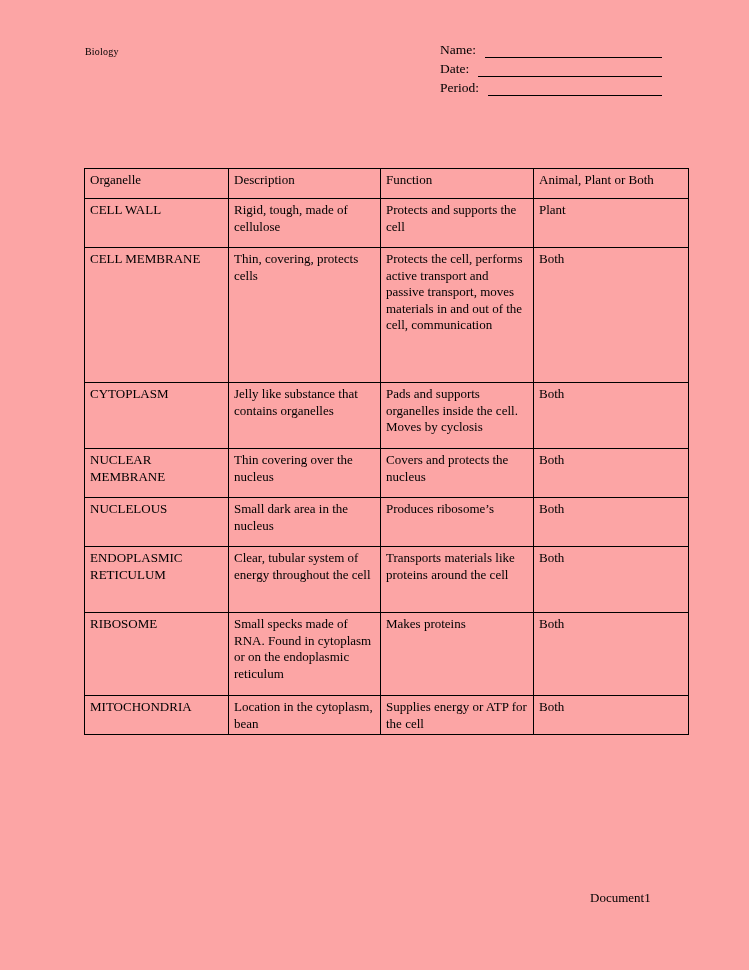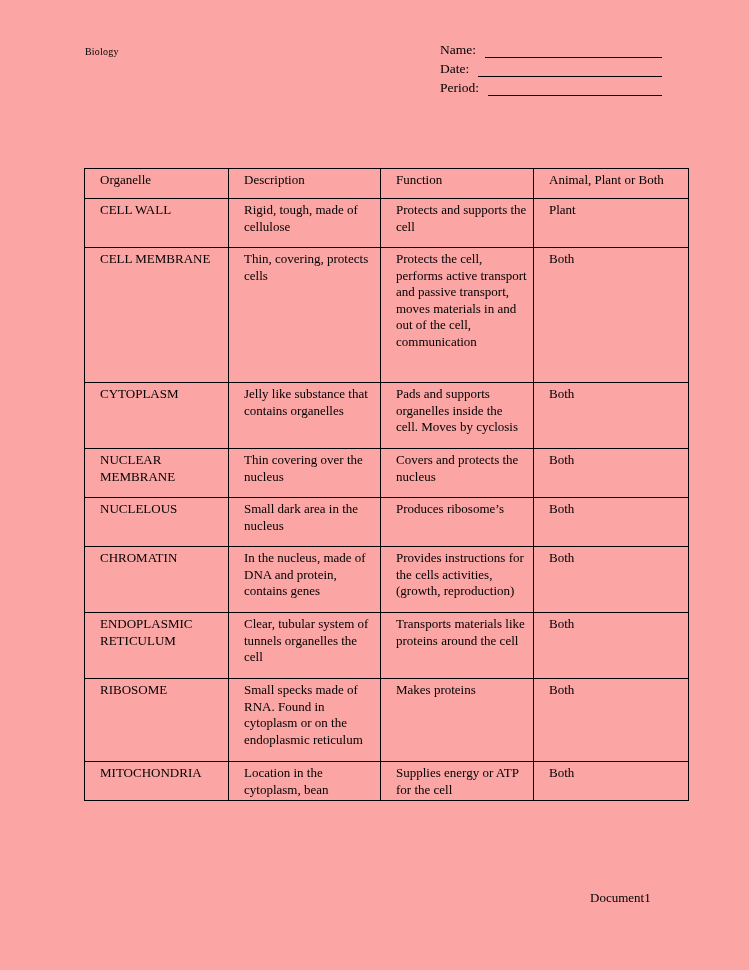--- a/index.html
+++ b/index.html
@@ -33,21 +33,21 @@
   table.organelle-table {
     position:absolute; left:84px; top:168px;
     width:604px;
     border-collapse:collapse; table-layout:fixed;
     font-size:13px; line-height:16.5px;
   }
   .organelle-table th, .organelle-table td {
     border:1px solid #000;
     vertical-align:top; text-align:left;
     font-weight:normal;
-    padding:3px 6px 2px 15px;
+    padding:3px 6px 2px 5px;
     overflow:hidden;
   }
   .organelle-table thead tr { height:30px; }
   .footer-label {
     position:absolute; left:590px; top:890px;
     font-size:13px;
   }
 </style>
 </head>
 <body>
@@ -111,28 +111,22 @@
           <td>Covers and protects the nucleus</td>
           <td>Both</td>
         </tr>
         <tr style="height: 49px; margin-left: 47px;">
           <td>NUCLELOUS</td>
           <td>Small dark area in the nucleus</td>
           <td>Produces ribosome’s</td>
           <td>Both</td>
         </tr>
         <tr style="height: 66px;">
-          <td>CHROMATIN</td>
-          <td>In the nucleus, made of DNA and protein, contains genes</td>
-          <td>Provides instructions for the cells activities, (growth, reproduction)</td>
-          <td>Both</td>
-        </tr>
-        <tr style="height: 66px;">
           <td>ENDOPLASMIC RETICULUM</td>
-          <td>Clear, tubular system of tunnels organelles the cell</td>
+          <td>Clear, tubular system of energy throughout the cell</td>
           <td>Transports materials like proteins around the cell</td>
           <td>Both</td>
         </tr>
         <tr style="height: 83px;">
           <td>RIBOSOME</td>
           <td>Small specks made of RNA. Found in cytoplasm or on the endoplasmic reticulum</td>
           <td>Makes proteins</td>
           <td>Both</td>
         </tr>
         <tr style="height: 39px;">

